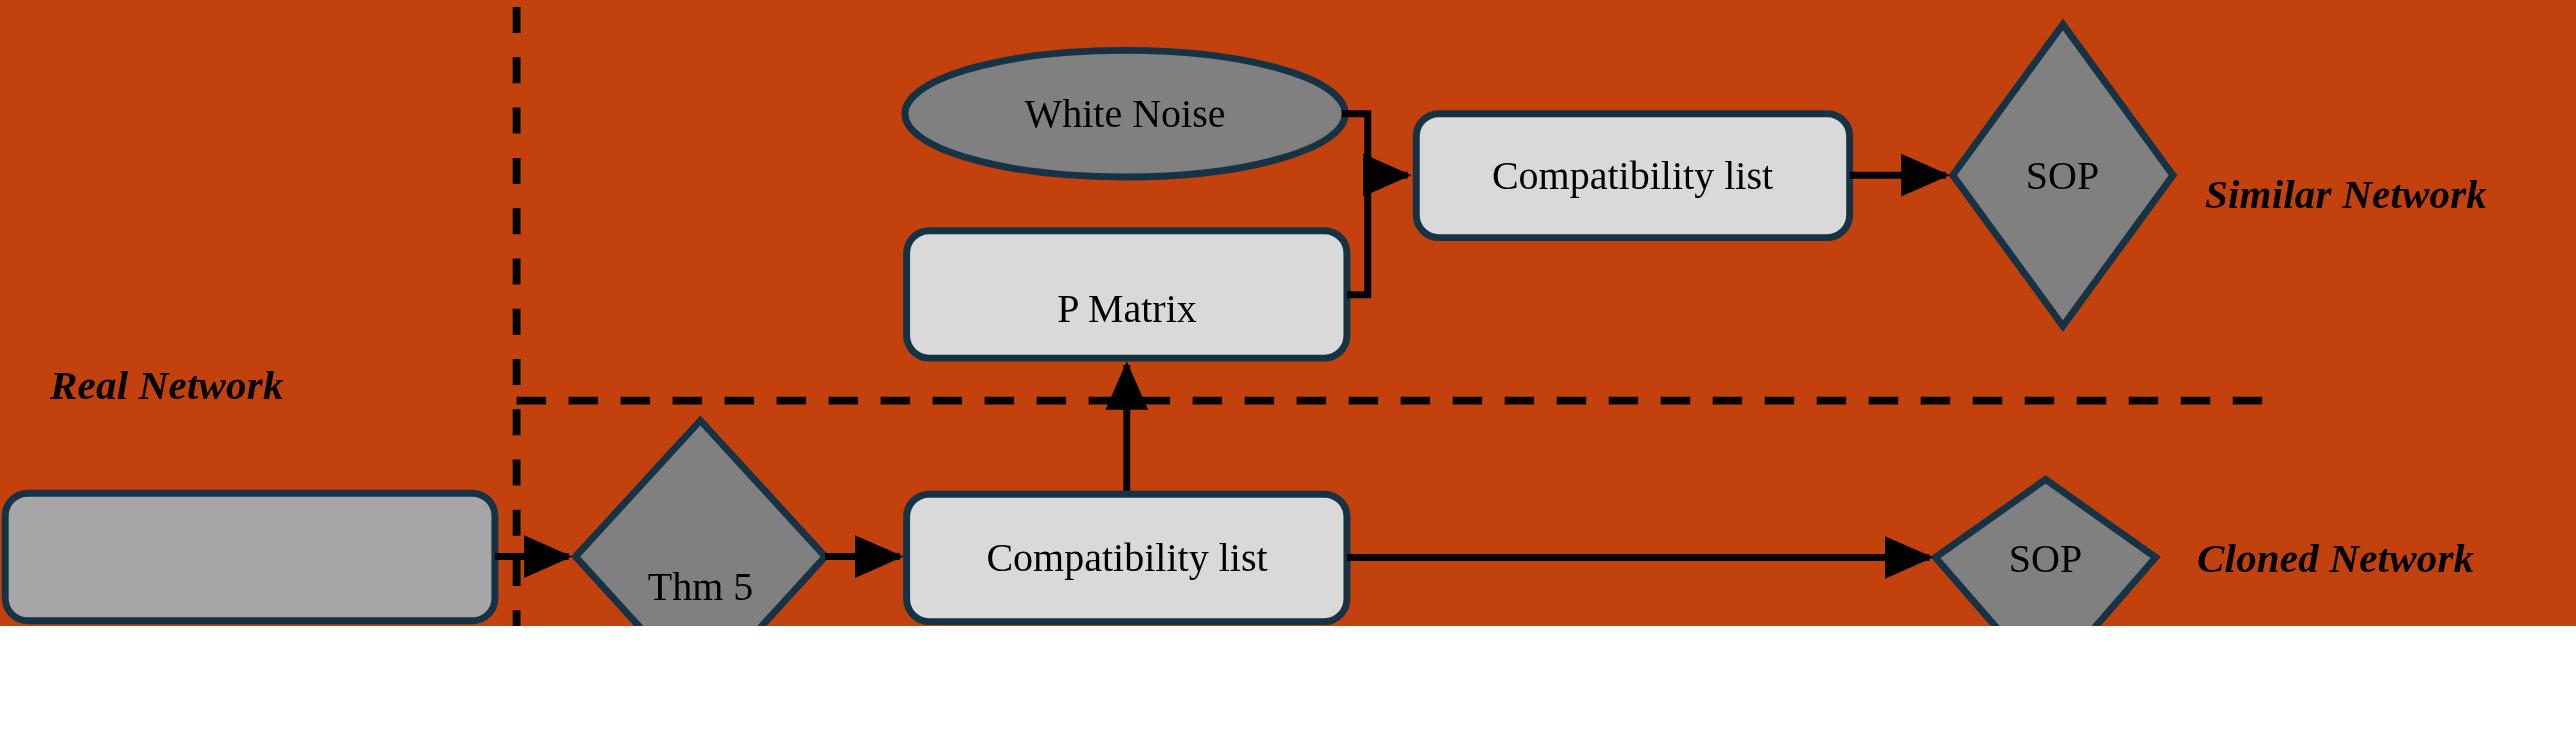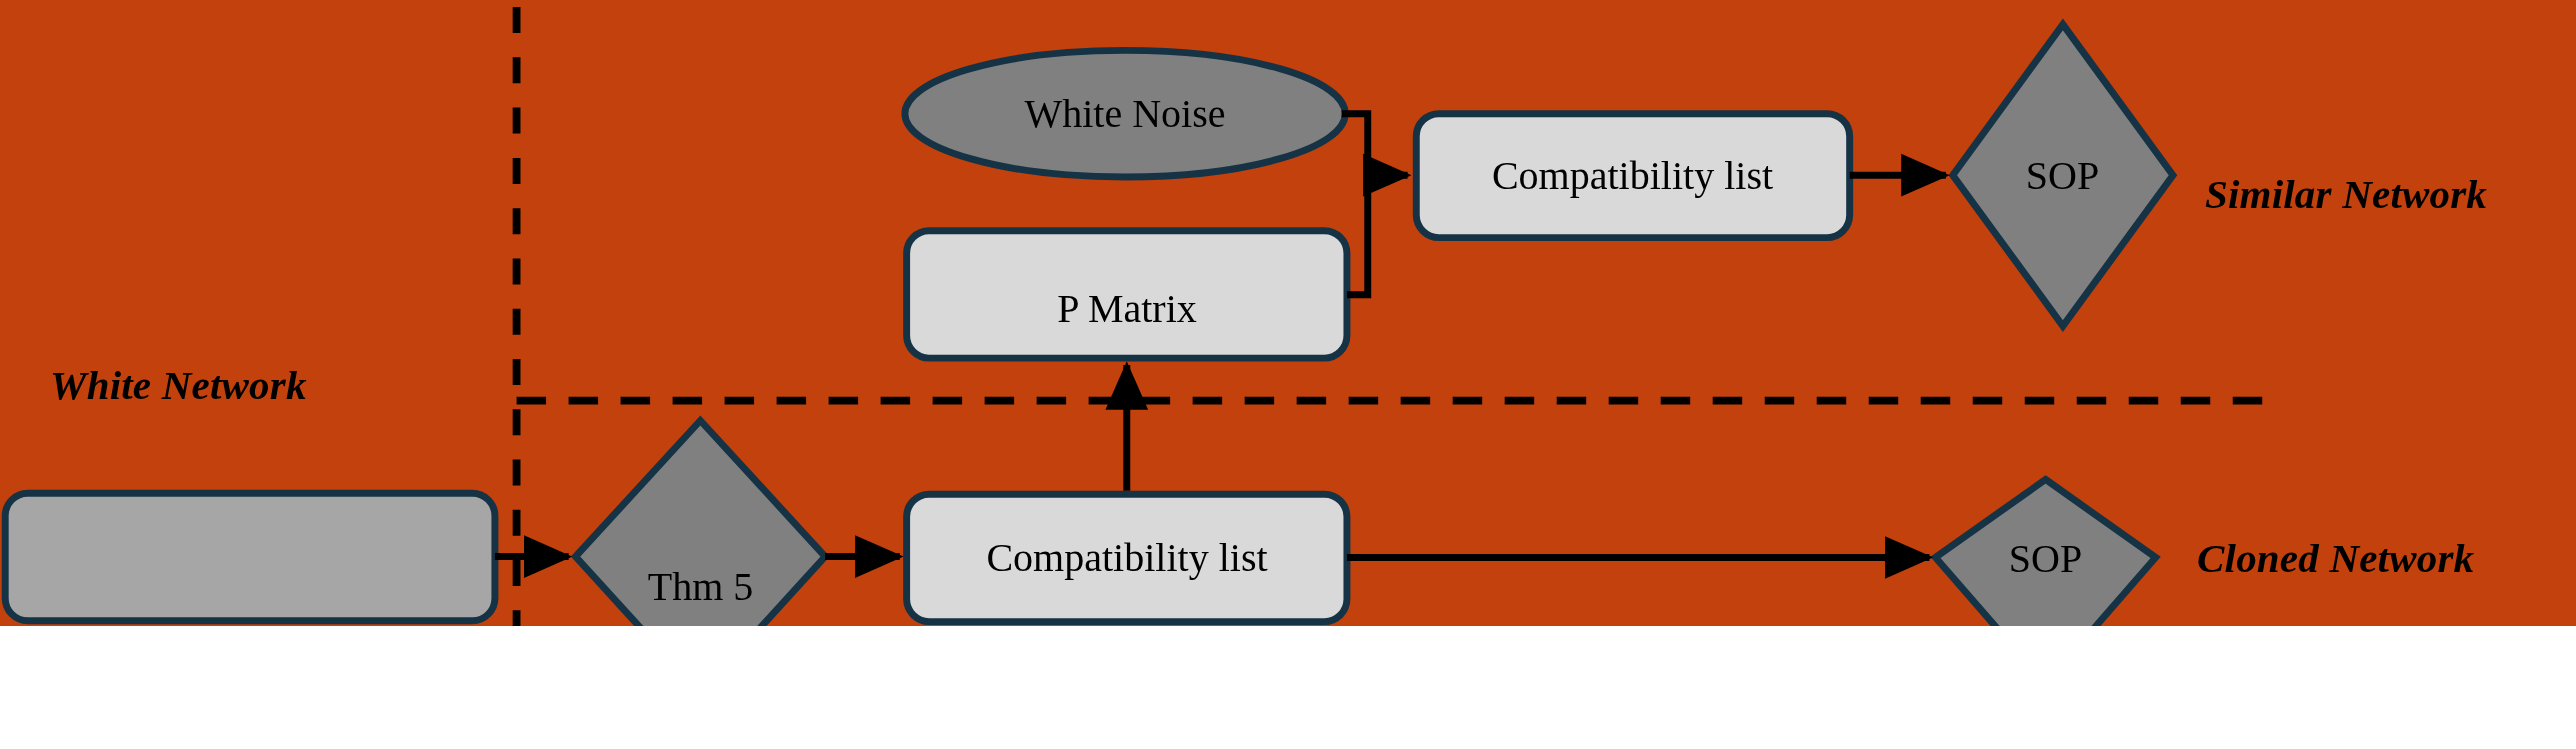--- a/index.html
+++ b/index.html
@@ -104,20 +104,20 @@
 
   <div class="node-label lbl-46" style="left:1976px; top:145px; width:173px; height:61px;">SOP</div>
 
 
   <div class="node-label lbl-46" style="left:614px; top:556px; width:173px; height:61px;">Thm 5</div>
 
   <div class="node-label lbl-46" style="left:907px; top:527px; width:440px; height:61px;">Compatibility list</div>
 
   <div class="node-label lbl-46" style="left:1959px; top:528px; width:173px; height:61px;">SOP</div>
 
-  <div class="side-label lbl-annot" style="left:50px; top:357px; height:55px;">White Network</div>
+  <div class="side-label lbl-annot" style="left:50px; top:357px; height:55px;">Real Network</div>
 
   <div class="side-label lbl-annot" style="left:2197px; top:166px; height:55px;margin-left:8px;">Similar Network</div>
 
   <div class="side-label lbl-annot" style="left:2197px; top:530px; height:55px;">Cloned Network</div>
 
 </div>
 
 
 </body></html>

